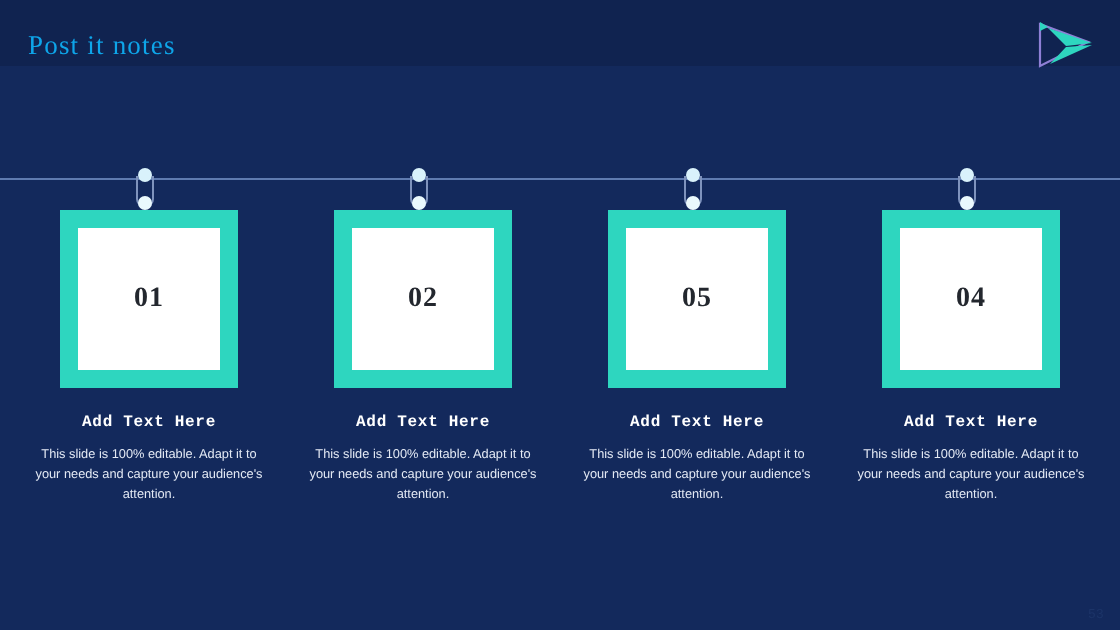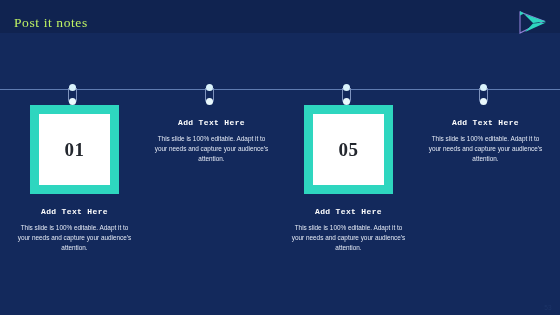--- a/index.html
+++ b/index.html
@@ -26,21 +26,21 @@
     position: absolute;
     left: 0; top: 0;
     width: 560px;
     height: 33px;
     background: #102350;
   }
   #page-title {
     position: absolute;
     left: 14px;
     top: 15px;
-    color: #bef264;
+    color: #0ea5e9;
     font-family: "Liberation Serif", serif;
     font-size: 13.5px;
     letter-spacing: 0.6px;
     white-space: nowrap;
   }
 
   
   #brand-logo {
     position: absolute;
     right: 10px;
@@ -127,21 +127,21 @@
   .card-inner {
     width: 100%;
     height: 100%;
     background: #ffffff;
     display: flex;
     align-items: center;
     justify-content: center;
   }
   .card-number {
     font-family: "Liberation Serif", serif;
-    font-size: 19px;
+    font-size: 14px;
     font-weight: bold;
     color: #23272e;
     letter-spacing: 0.5px;
   }
 
   .note-heading {
     margin-top: 13px;
     font-family: Liberation Mono, monospace;
     font-size: 8px;
     font-weight: bold;
@@ -204,20 +204,25 @@
       <div class="note-heading">Add Text Here</div>
       <div class="note-body">This slide is 100% editable. Adapt it to your needs and capture your audience's attention.</div>
     </div>
 
     <div class="note n1">
       <div class="pin-wrap">
         <div class="pin-top"></div>
         <div class="pin-thread"></div>
         <div class="pin-bottom"></div>
       </div>
+      <div class="card">
+        <div class="card-inner">
+          <span class="card-number">02</span>
+        </div>
+      </div>
       <div class="note-heading">Add Text Here</div>
       <div class="note-body">This slide is 100% editable. Adapt it to your needs and capture your audience's attention.</div>
     </div>
 
     <div class="note n2">
       <div class="pin-wrap">
         <div class="pin-top"></div>
         <div class="pin-thread"></div>
         <div class="pin-bottom"></div>
       </div>
@@ -229,20 +234,25 @@
       <div class="note-heading">Add Text Here</div>
       <div class="note-body">This slide is 100% editable. Adapt it to your needs and capture your audience's attention.</div>
     </div>
 
     <div class="note n3">
       <div class="pin-wrap">
         <div class="pin-top"></div>
         <div class="pin-thread"></div>
         <div class="pin-bottom"></div>
       </div>
+      <div class="card">
+        <div class="card-inner">
+          <span class="card-number">04</span>
+        </div>
+      </div>
       <div class="note-heading">Add Text Here</div>
       <div class="note-body">This slide is 100% editable. Adapt it to your needs and capture your audience's attention.</div>
     </div>
 
   </div>
 
   <div id="page-number">53</div>
 
 </div>
 

